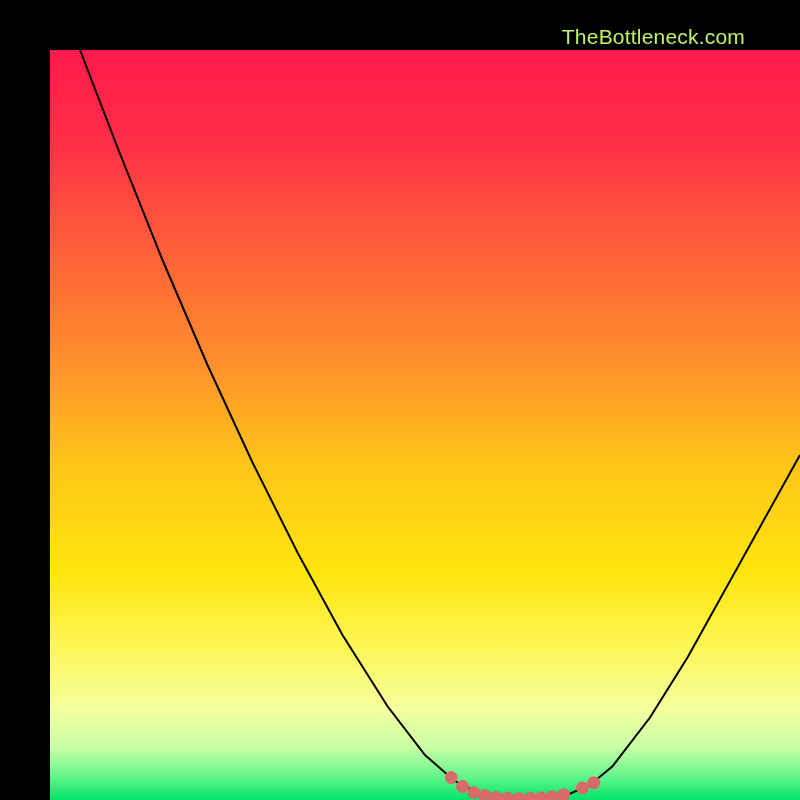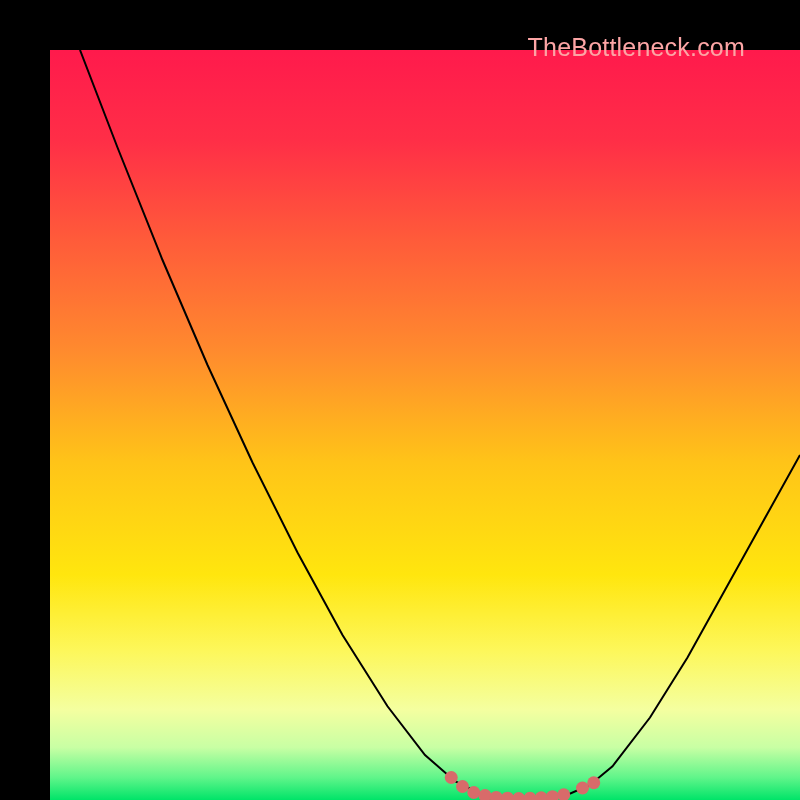--- a/index.html
+++ b/index.html
@@ -21,25 +21,25 @@
   }
   .plot {
     position: absolute;
     left: 25px;
     top: 25px;
     width: 750px;
     height: 750px;
   }
   .watermark {
     position: absolute;
-    top: 8px;
+    top: 0;
     right: 30px;
-    font-size: 25px;
+    font-size: 21px;
     font-weight: 500;
-    color: #fca5a5;
+    color: #bef264;
     letter-spacing: 0.2px;
     z-index: 10;
   }
 </style>
 </head>
 <body>
 
 <div class="frame">
   <div class="watermark">TheBottleneck.com</div>
   <svg class="plot" viewBox="0 0 750 750" preserveAspectRatio="none">

